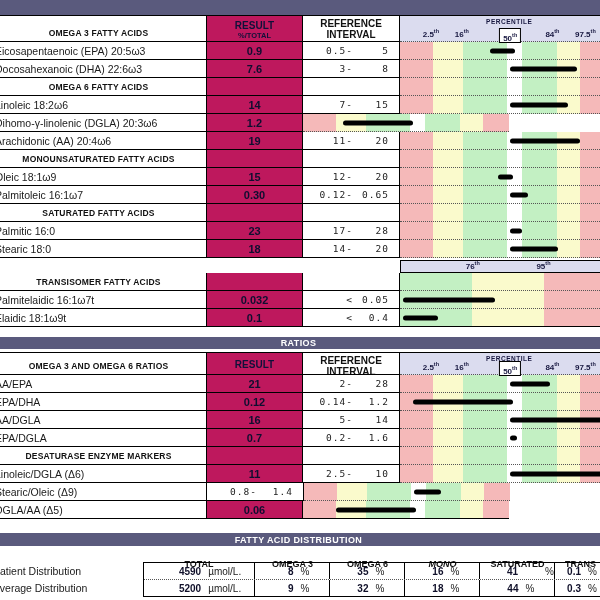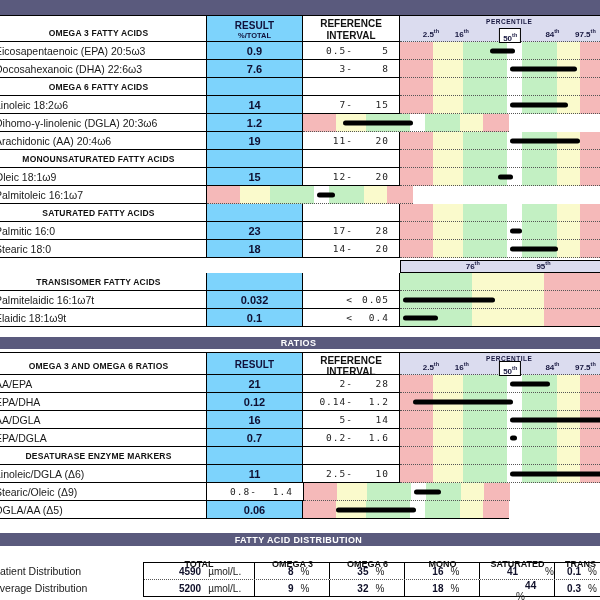--- a/index.html
+++ b/index.html
@@ -13,24 +13,24 @@
 
   .row{display:flex;height:18px;}
   .row.head{height:27px;}
   .row.head .cell{border-top:1px solid #000;}
   .row.head2{height:23px;}
   .row.head2 .cell{border-top:1px solid #000;}
   .cell{box-sizing:border-box;border-right:1px solid #000;border-bottom:1px solid #000;overflow:hidden;}
   .cell.label{width:216px;font-size:10.5px;color:#1a1a1a;display:flex;align-items:center;padding-left:4px;}
   .cell.label.sect{justify-content:center;font-weight:bold;font-size:8.5px;padding-left:0;letter-spacing:.2px;color:#111;}
   .cell.label.bottom{align-items:flex-end;padding-bottom:3px;}
-  .cell.result{width:96px;background:#7dd3fc;font-weight:bold;font-size:11px;color:#0e0e30;
+  .cell.result{width:96px;background:#be185d;font-weight:bold;font-size:11px;color:#0e0e30;
                display:flex;align-items:center;justify-content:center;}
   .cell.ref{width:97px;font-family:"DejaVu Sans Mono",monospace;font-size:9.5px;letter-spacing:1px;
-            color:#222;display:flex;align-items:center;padding-right:10px;justify-content:space-between;}
+            color:#222;display:flex;align-items:center;padding-right:10px;}
   .cell.ref .rlow{flex:1;text-align:right;}
   .cell.ref .rhigh{width:36px;text-align:right;}
   .cell.chart{width:206px;border-right:none;border-bottom:1px dotted #555;position:relative;}
   .pbar{position:absolute;top:50%;transform:translateY(-50%);height:5px;background:#000;border-radius:3px;}
   .solid-end .row:last-child .cell.chart{border-bottom:1px solid #000;}
 
   .hcol{display:flex;flex-direction:column;align-items:center;justify-content:flex-start;padding-top:2px;}
   .hline1{font-weight:bold;font-size:10px;color:#10103a;line-height:11px;}
   .hline2{font-weight:bold;font-size:7.5px;color:#10103a;line-height:9px;}
   .refhead .hline1{color:#111;}
@@ -162,20 +162,25 @@
             <div class="cell ref">
               <span class="rlow">12-</span>
               <span class="rhigh">20</span>
             </div>
             <div class="cell chart" style="background: linear-gradient(to right, rgb(245, 185, 185) 0%, rgb(245, 185, 185) 16%, rgb(250, 250, 204) 16%, rgb(250, 250, 204) 30.5%, rgb(195, 240, 195) 30.5%, rgb(195, 240, 195) 52%, rgb(255, 255, 255) 52%, rgb(255, 255, 255) 59%, rgb(195, 240, 195) 59%, rgb(195, 240, 195) 76%, rgb(250, 250, 204) 76%, rgb(250, 250, 204) 87.5%, rgb(245, 185, 185) 87.5%, rgb(245, 185, 185) 100%);">
               <div class="pbar" style="left: 47.6%; width: 7.2%;"></div>
             </div>
           </div>
           <div class="row">
             <div class="cell label">Palmitoleic 16:1ω7</div>
+            <div class="cell result">0.30</div>
+            <div class="cell ref">
+              <span class="rlow">0.12-</span>
+              <span class="rhigh">0.65</span>
+            </div>
             <div class="cell chart" style="background: linear-gradient(to right, rgb(245, 185, 185) 0%, rgb(245, 185, 185) 16%, rgb(250, 250, 204) 16%, rgb(250, 250, 204) 30.5%, rgb(195, 240, 195) 30.5%, rgb(195, 240, 195) 52%, rgb(255, 255, 255) 52%, rgb(255, 255, 255) 59%, rgb(195, 240, 195) 59%, rgb(195, 240, 195) 76%, rgb(250, 250, 204) 76%, rgb(250, 250, 204) 87.5%, rgb(245, 185, 185) 87.5%, rgb(245, 185, 185) 100%);">
               <div class="pbar" style="left: 53.4%; width: 8.7%;"></div>
             </div>
           </div>
           <div class="row">
             <div class="cell label sect">SATURATED FATTY ACIDS</div>
             <div class="cell result"></div>
             <div class="cell ref"></div>
             <div class="cell chart" style="background: linear-gradient(to right, rgb(245, 185, 185) 0%, rgb(245, 185, 185) 16%, rgb(250, 250, 204) 16%, rgb(250, 250, 204) 30.5%, rgb(195, 240, 195) 30.5%, rgb(195, 240, 195) 52%, rgb(255, 255, 255) 52%, rgb(255, 255, 255) 59%, rgb(195, 240, 195) 59%, rgb(195, 240, 195) 76%, rgb(250, 250, 204) 76%, rgb(250, 250, 204) 87.5%, rgb(245, 185, 185) 87.5%, rgb(245, 185, 185) 100%);"></div>
           </div>
@@ -346,21 +351,21 @@
         </div>
     </div>
 
     <div class="darkbar fad">FATTY ACID DISTRIBUTION</div>
 
     <div class="dist-head" id="distHead">
         <div class="dh" style="width: 152px;"></div>
         <div class="dh" style="width: 112px;">TOTAL</div>
         <div class="dh" style="width: 75px;">OMEGA 3</div>
         <div class="dh" style="width: 75px;">OMEGA 6</div>
-        <div class="dh" style="width: 75px;">MONO</div>
+        <div class="dh" style="width: 75px; font-style: italic;">MONO</div>
         <div class="dh" style="width: 75px;">SATURATED</div>
         <div class="dh" style="width: 51px;">TRANS</div>
       </div>
     <div class="dist-body">
       <div class="dist-labels" id="distLabels">
           <div class="dlab">Patient Distribution</div>
           <div class="dlab">Average Distribution</div>
         </div>
       <div class="dist-box" id="distBox">
           <div class="dist-vrow first">
@@ -399,21 +404,21 @@
               <span class="dunit">%</span>
             </div>
             <div class="dval" style="width: 75px;">
               <span class="dnum">32</span>
               <span class="dunit">%</span>
             </div>
             <div class="dval" style="width: 75px;">
               <span class="dnum">18</span>
               <span class="dunit">%</span>
             </div>
-            <div class="dval" style="width: 75px; flex-direction: column;">
+            <div class="dval" style="width: 75px;">
               <span class="dnum">44</span>
               <span class="dunit">%</span>
             </div>
             <div class="dval" style="width: 50px;">
               <span class="dnum">0.3</span>
               <span class="dunit">%</span>
             </div>
           </div>
         </div>
     </div>

